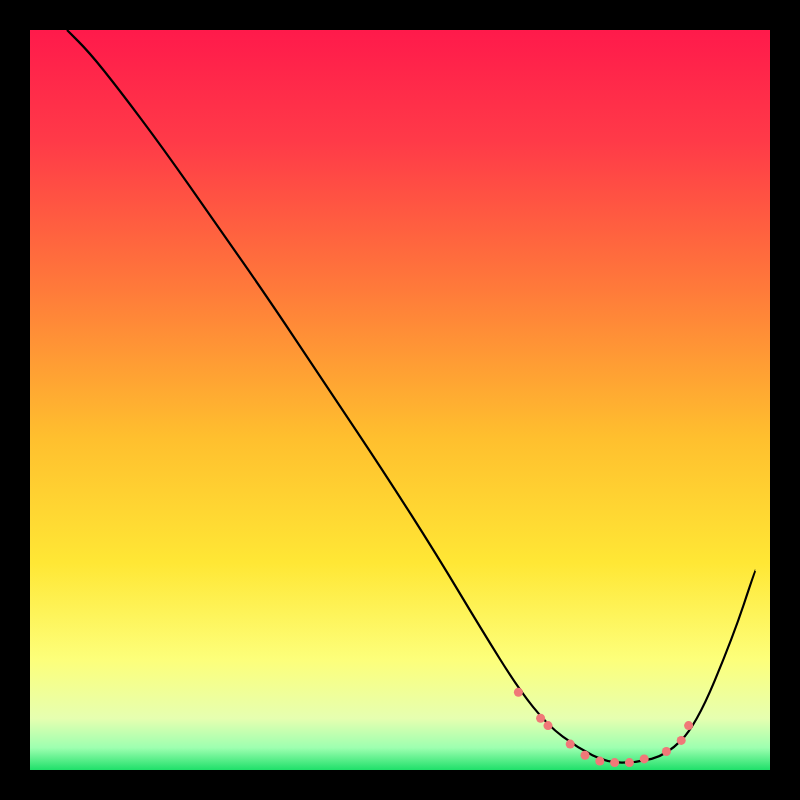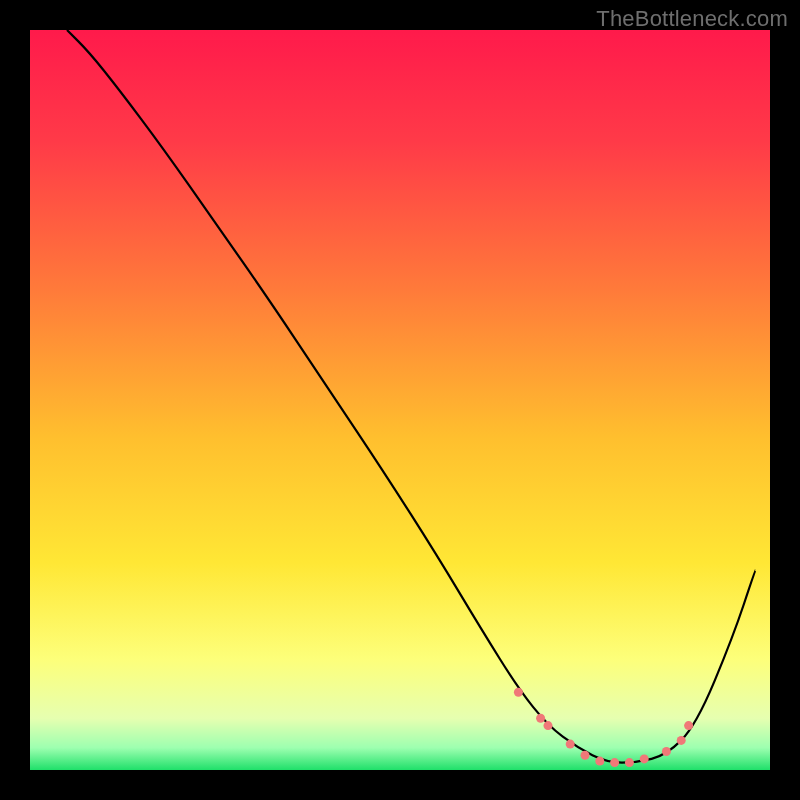--- a/index.html
+++ b/index.html
@@ -18,21 +18,20 @@
     font-size: 22px;
     color: #6e6e6e;
     letter-spacing: 0.2px;
   }
   svg { display: block; }
 </style>
 </head>
 <body>
 
 <div class="stage">
-  <div class="watermark">TheBottleneck.com</div>
   <svg id="chart-svg" width="800" height="800" viewBox="0 0 800 800">
     <defs>
       <linearGradient id="bg-grad" x1="0" y1="0" x2="0" y2="1">
           <stop offset="0%" stop-color="#ff1a4b"></stop>
           <stop offset="15%" stop-color="#ff3a48"></stop>
           <stop offset="35%" stop-color="#ff7a3a"></stop>
           <stop offset="55.00000000000001%" stop-color="#ffbf2e"></stop>
           <stop offset="72%" stop-color="#ffe735"></stop>
           <stop offset="85%" stop-color="#fdff7a"></stop>
           <stop offset="93%" stop-color="#e6ffb0"></stop>

